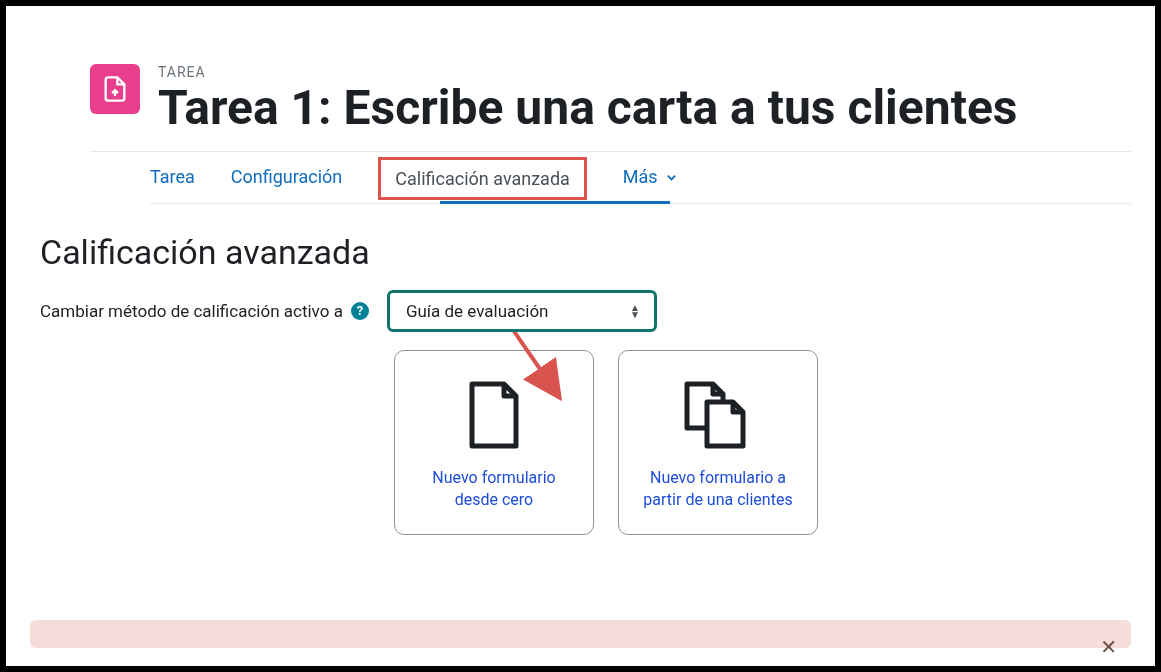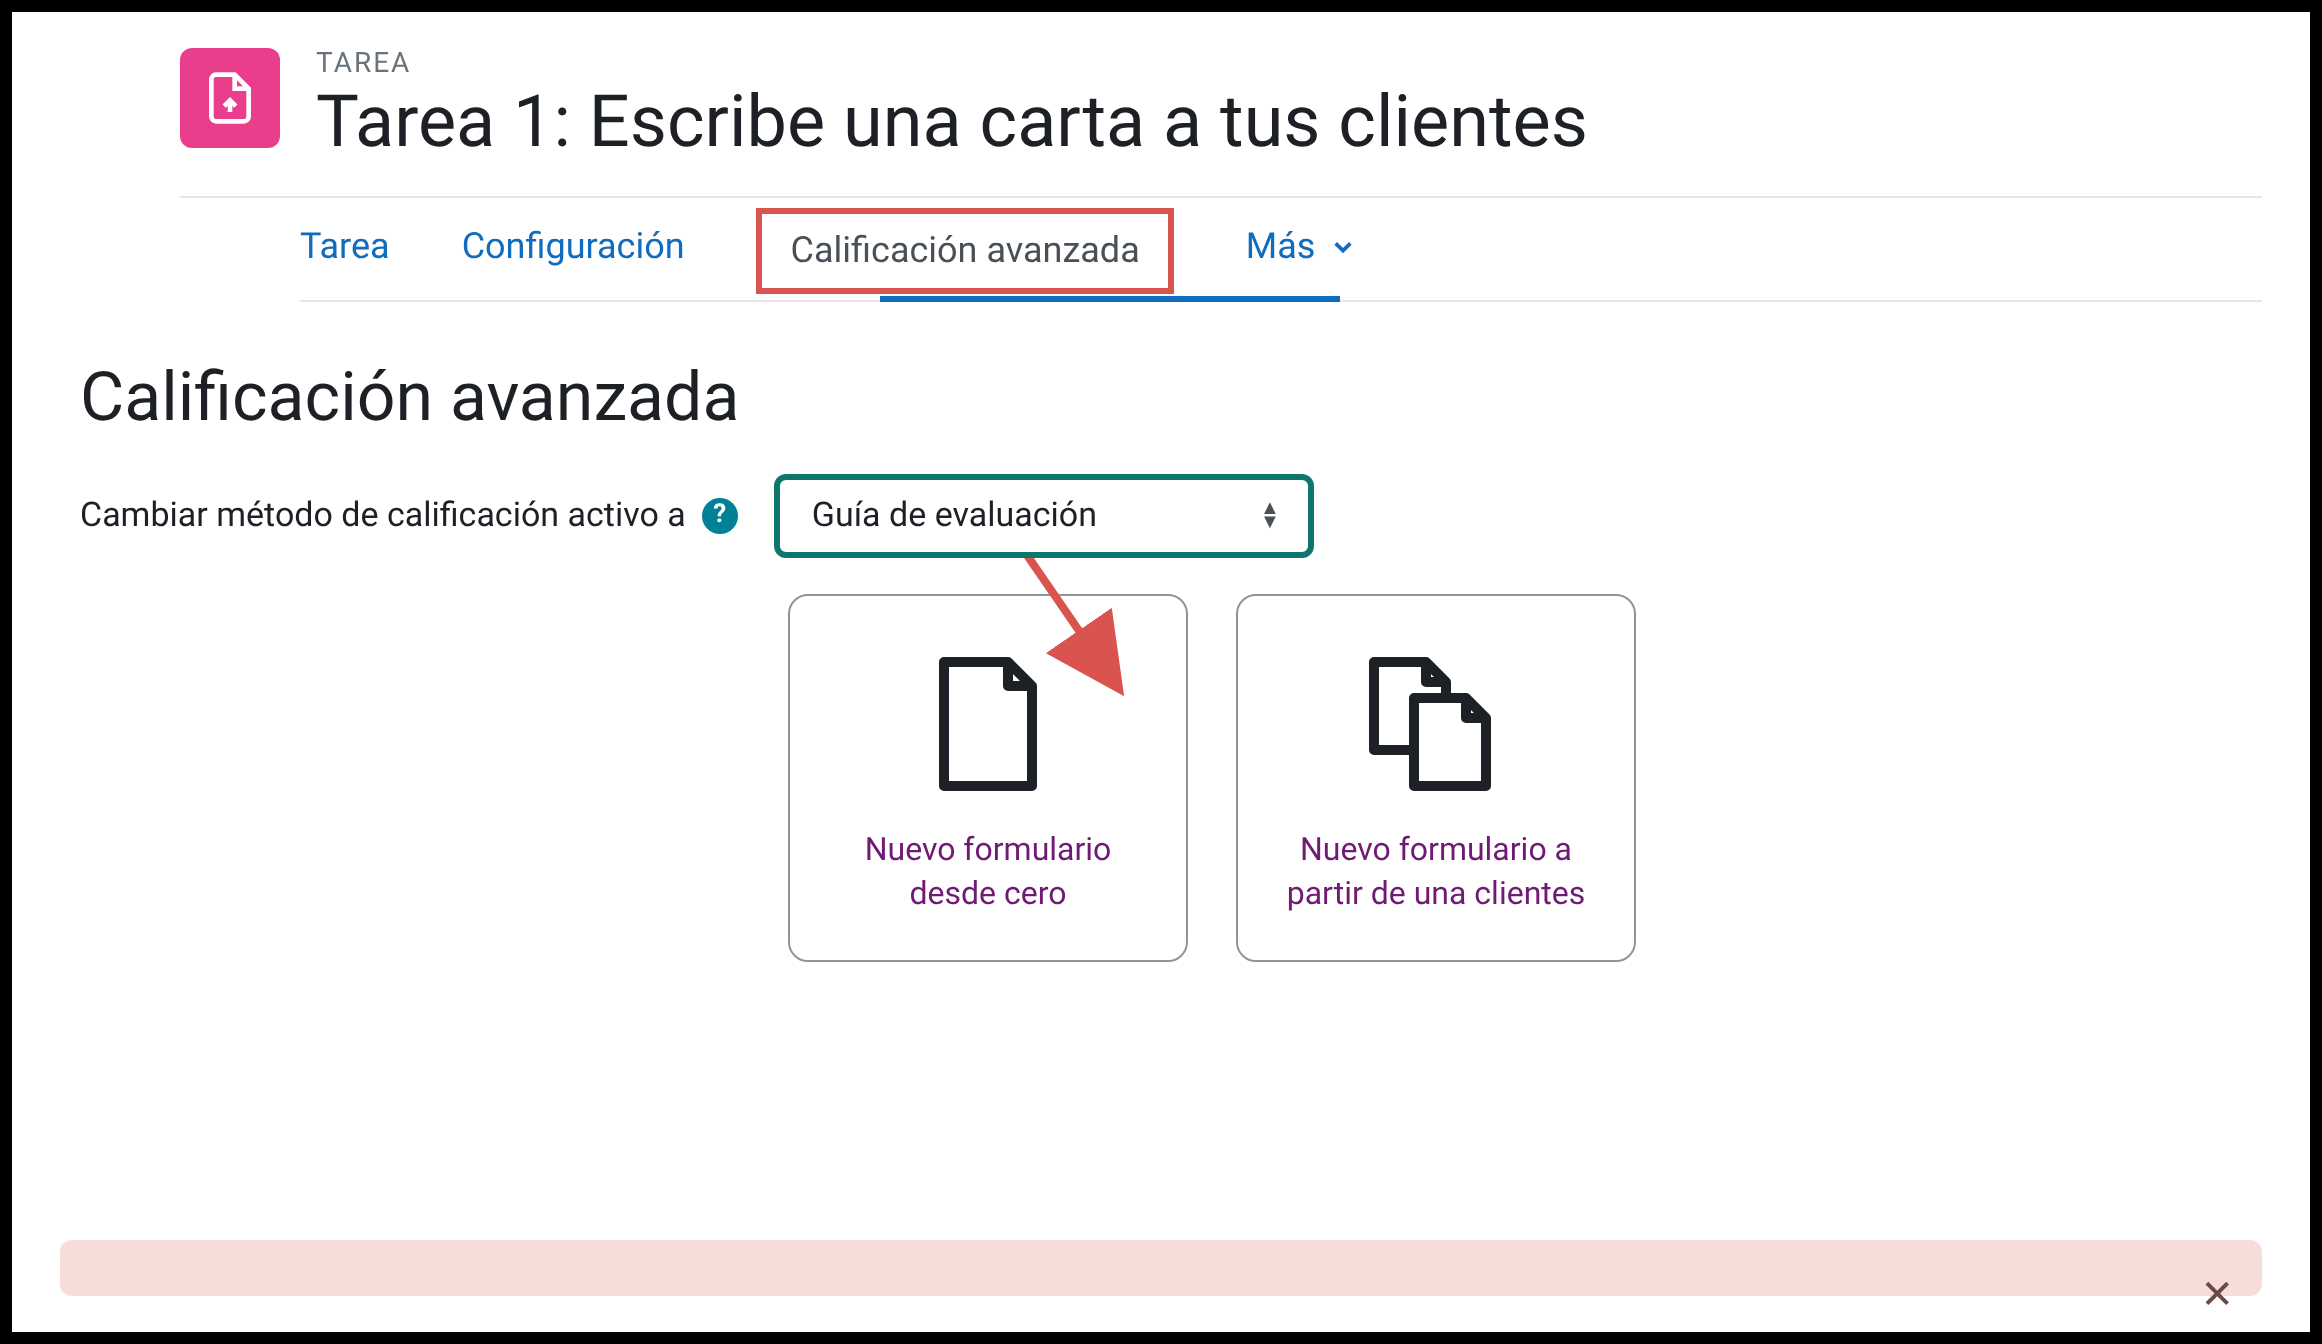--- a/index.html
+++ b/index.html
@@ -11,39 +11,39 @@
       height: 672px;
       overflow: hidden;
     }
     .frame {
       background: #fff;
       width: 100%;
       height: 100%;
       padding: 18px 24px 18px 24px;
       position: relative;
     }
-    .header-block { padding-left: 60px; }
+    .header-block { padding-left: 60px; margin-top: 40px; }
     .header-row { display: flex; align-items: flex-start; gap: 18px; }
     .task-icon-box {
       width: 50px; height: 50px;
       background: #e83e8c;
       border-radius: 6px;
       display: flex; align-items: center; justify-content: center;
       flex-shrink: 0;
     }
     .task-subline {
       color: #6a737b;
       font-size: 14px;
       letter-spacing: 1px;
       margin-bottom: 2px;
     }
     .task-title {
       color: #1d2125;
-      font-size: 36px;
-      font-weight: 400;
+      font-size: 48px;
+      font-weight: 700;
       line-height: 1.1;
     }
     .hr-line {
       border: none;
       border-top: 1px solid #e6e6e6;
       margin-top: 16px;
     }
     .tabs {
       display: flex; align-items: center;
       gap: 36px;
@@ -142,21 +142,21 @@
       width: 200px;
       padding: 28px 18px 22px 18px;
       display: flex;
       flex-direction: column;
       align-items: center;
       cursor: pointer;
     }
     .card-icon { margin-bottom: 14px; height: 74px; display:flex; align-items:center; }
     .card-label {
       text-align: center;
-      color: #701a75;
+      color: #1d4ed8;
       font-size: 16px;
       line-height: 1.4;
     }
     .alert {
       position: absolute;
       left: 24px; right: 24px; bottom: 18px;
       background: #f6ddda;
       border-radius: 6px;
       padding: 14px 44px 14px 18px;
       color: #4e2b27;

